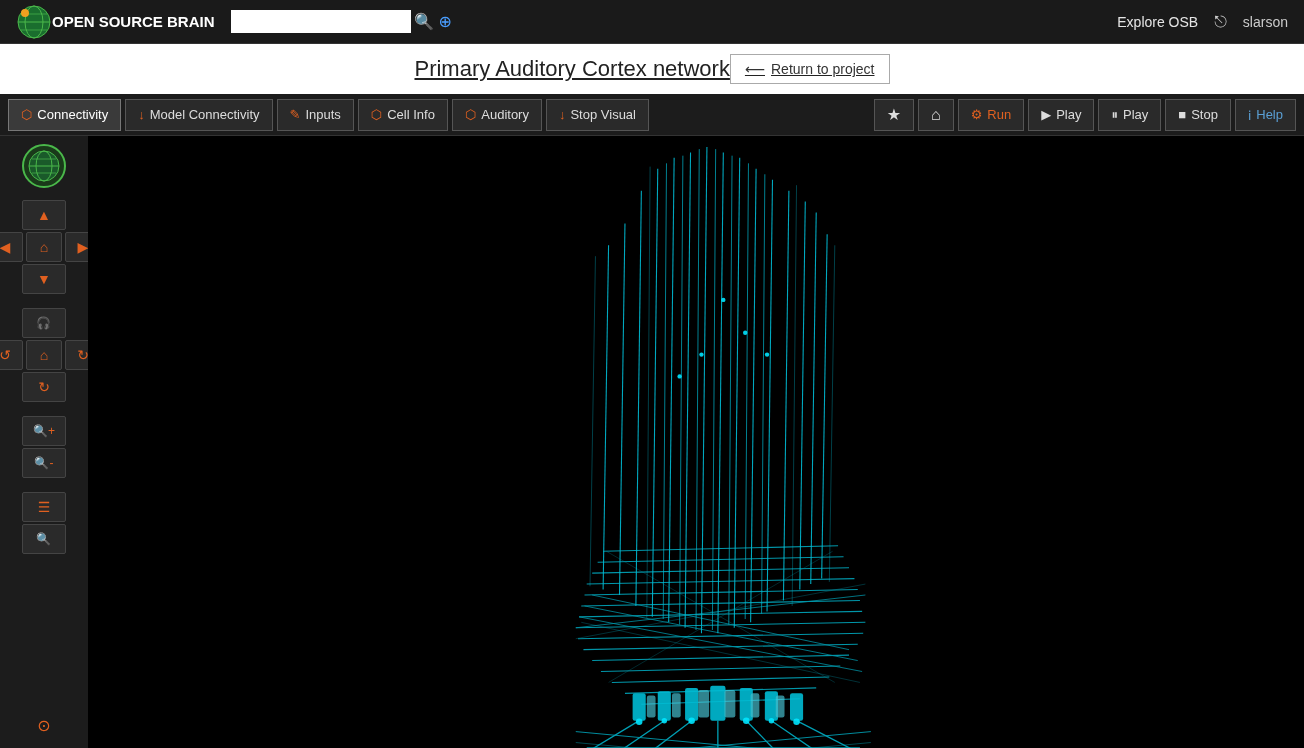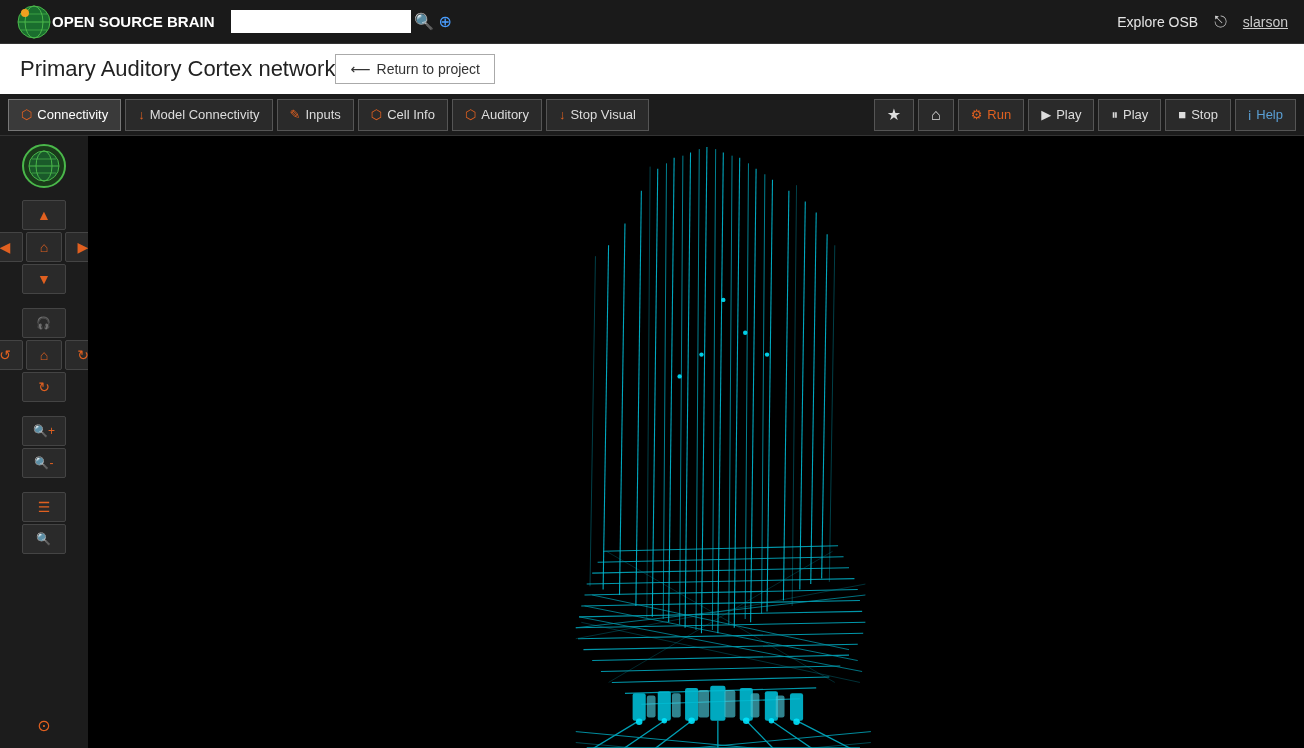--- a/index.html
+++ b/index.html
@@ -40,23 +40,24 @@
       align-items: center;
       gap: 16px;
     }
 
     
     #titlebar {
       background: #fff;
       color: #222;
       display: flex;
       align-items: center;
-      justify-content: flex-start;
+      justify-content: center;
       padding: 1px 20px;
       height: 50px;
+      text-decoration: underline;
     }
     #project-title {
       font-size: 22px;
       font-weight: normal;
       color: #222;
     }
 
     
     #main-area {
       display: flex;
@@ -175,21 +176,21 @@
     <span style="font-size:15px;font-weight:bold;color:#fff;">OPEN SOURCE BRAIN</span>
   </div>
   <div id="search-area">
     <input type="text" id="search-input" style="background: rgb(255, 255, 255); border: none; padding: 4px 8px; width: 180px; font-size: 13px;">
     <button style="background:none;border:none;color:#ccc;cursor:pointer;font-size:16px;">🔍</button>
     <button style="background:none;border:none;color:#4a9eff;cursor:pointer;font-size:16px;">⊕</button>
   </div>
   <div id="nav-right">
     <a style="color:#e5e5e5;text-decoration:none;font-size:14px;cursor:pointer;">Explore OSB</a>
     <span style="color:#ccc;font-size:16px;cursor:pointer;">⎋</span>
-    <span style="color:#ccc;font-size:14px;text-decoration:underline;">slarson</span>
+    <span style="color:#ccc;font-size:14px;">slarson</span>
   </div>
 </div>
 
 <div id="titlebar">
   <h1 id="project-title" style="font-size:22px;font-weight:normal;color:#222;">Primary Auditory Cortex network</h1>
   <button style="background:#fff;border:1px solid #aaa;color:#333;padding:6px 14px;font-size:14px;cursor:pointer;display:flex;align-items:center;gap:6px;">
     <span>⟵</span>
     <span>Return to project</span>
   </button>
 </div>

